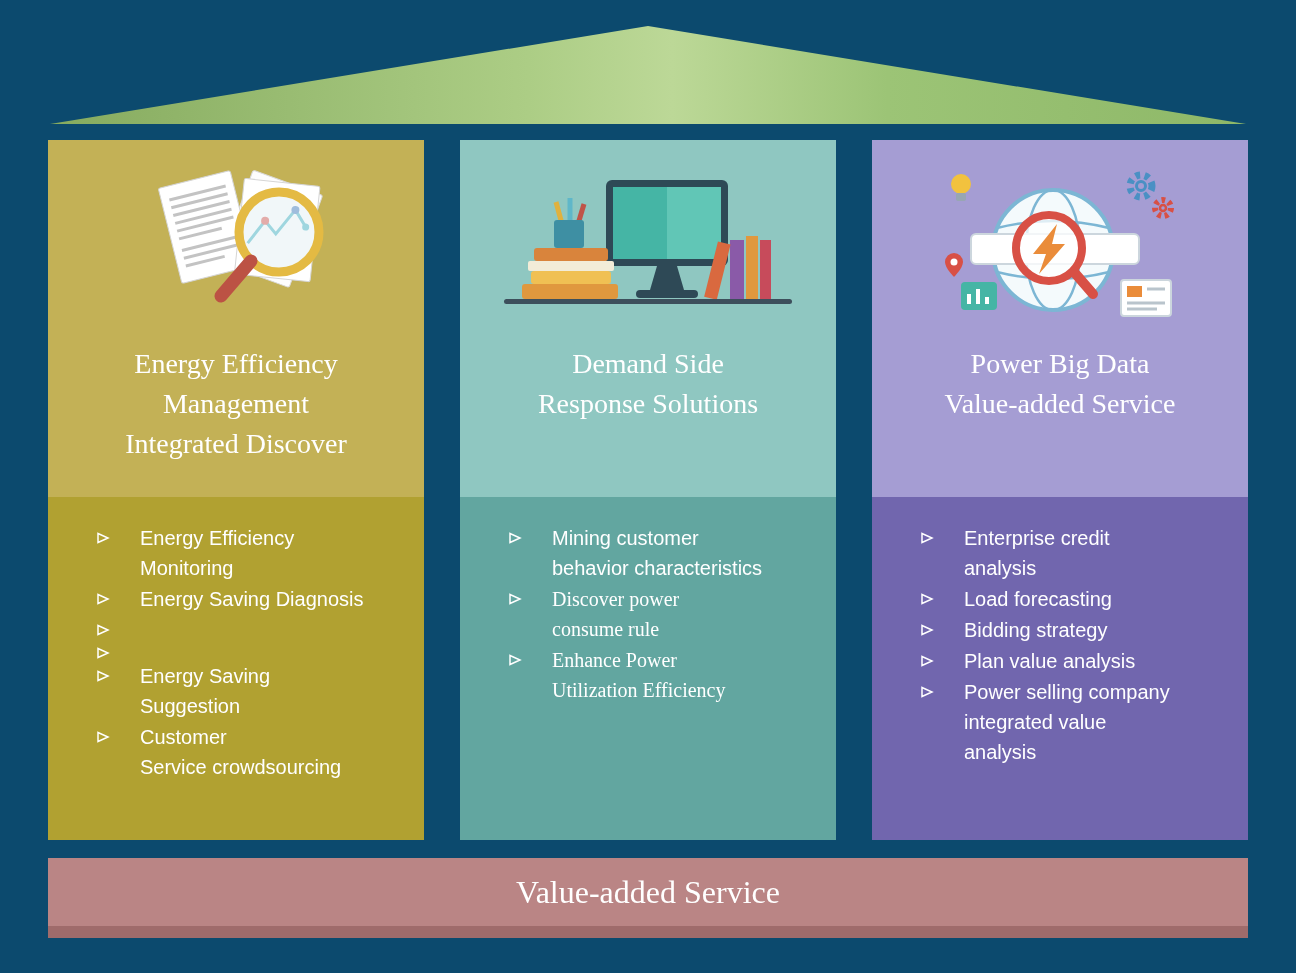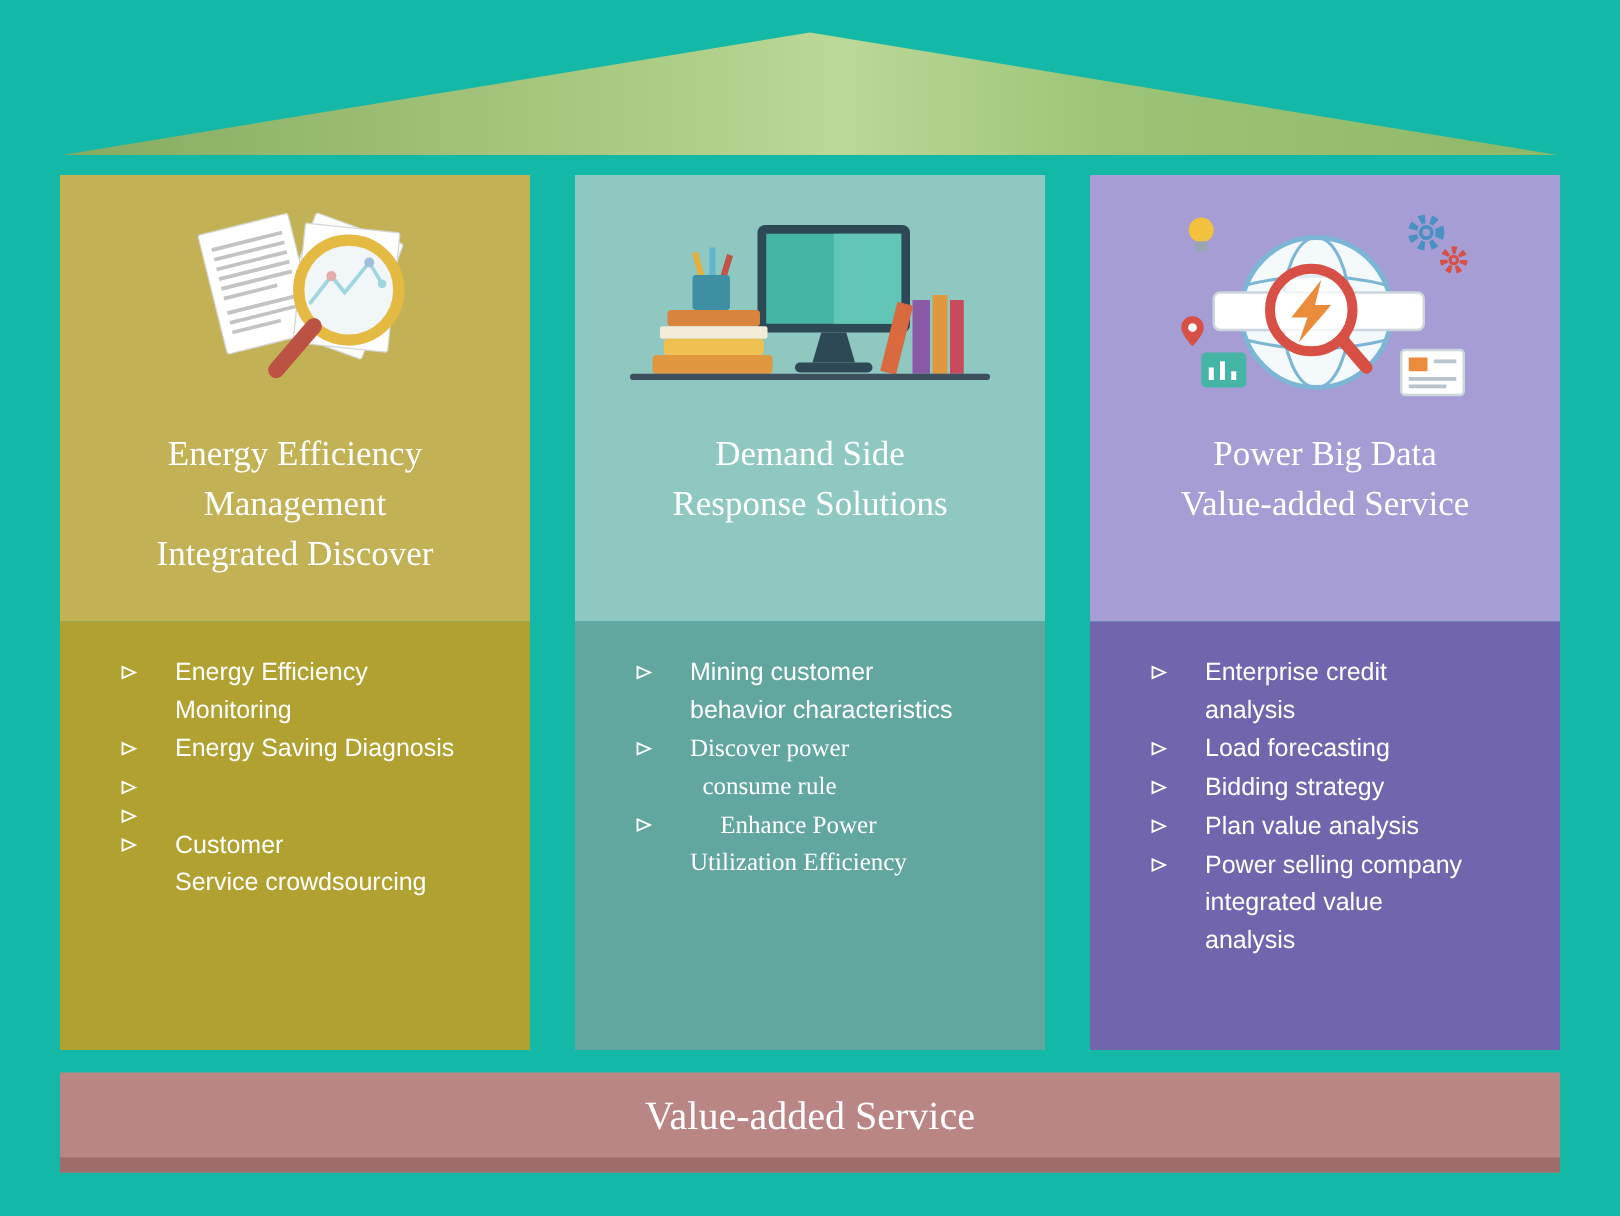--- a/index.html
+++ b/index.html
@@ -3,21 +3,21 @@
 <meta charset="utf-8">
 <style>
   * { box-sizing: border-box; margin: 0; padding: 0; }
   html, body { background: #f3f2f1; }
   body { font-family: "Liberation Sans", sans-serif; }
 
   .canvas {
     position: relative;
     width: 1296px;
     height: 973px;
-    background: #14b8a6;
+    background: #0c4a6e;
     overflow: hidden;
   }
 
   .roof-svg { position: absolute; top: 0; left: 0; display: block; }
 
   .cols {
     position: absolute;
     top: 140px; left: 48px;
     width: 1200px; height: 700px;
     display: flex;
@@ -44,21 +44,21 @@
   .col-list { flex: 1; padding: 26px 22px 18px 48px; }
   .list-item {
     display: flex;
     color: #ffffff;
     font-size: 20px;
     line-height: 30px;
     margin-bottom: 1px;
   }
   .bullet { width: 14px; height: 14px; flex: 0 0 14px; margin: 8px 30px 0 0; }
   .item-text { white-space: pre-line; }
-  .serif-item .item-text { font-family: "Liberation Serif", serif; text-align: center; }
+  .serif-item .item-text { font-family: "Liberation Serif", serif; }
 
   .col1 .col-header { background: #c3b156; }
   .col1 .col-list   { background: #b1a131; }
   .col2 .col-header { background: #8fc7c1; }
   .col2 .col-list   { background: #62a6a0; }
   .col3 .col-header { background: #a59dd3; }
   .col3 .col-list   { background: #7166ae; }
 
   .footer {
     position: absolute;
@@ -155,20 +155,27 @@
         </li>
         <li class="list-item">
           <svg class="bullet" viewBox="0 0 14 14">
               <path d="M2 2.5 L12 7 L2 11.5 Z" fill="none" stroke="#ffffff" stroke-width="1.5"></path>
             </svg>
         </li>
         <li class="list-item">
           <svg class="bullet" viewBox="0 0 14 14">
               <path d="M2 2.5 L12 7 L2 11.5 Z" fill="none" stroke="#ffffff" stroke-width="1.5"></path>
             </svg>
+          <span class="item-text">Energy Saving
+Suggestion</span>
+        </li>
+        <li class="list-item">
+          <svg class="bullet" viewBox="0 0 14 14">
+              <path d="M2 2.5 L12 7 L2 11.5 Z" fill="none" stroke="#ffffff" stroke-width="1.5"></path>
+            </svg>
           <span class="item-text">Customer
 Service  crowdsourcing</span>
         </li>
       </ul>
     </div>
 
     <div class="column col2">
       <div class="col-header">
         <div class="icon-wrap">
           <svg class="icon" width="300" height="150" viewBox="0 0 300 150">

